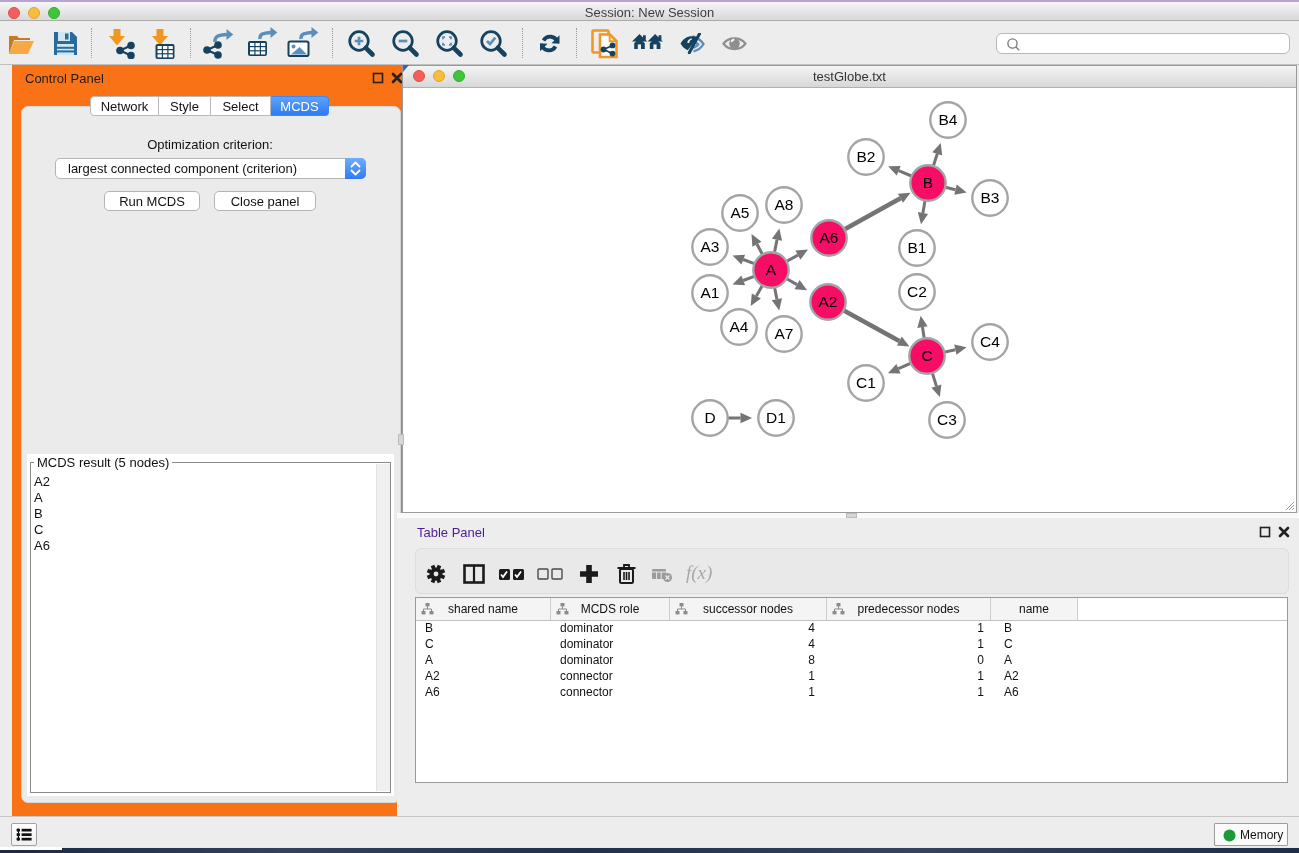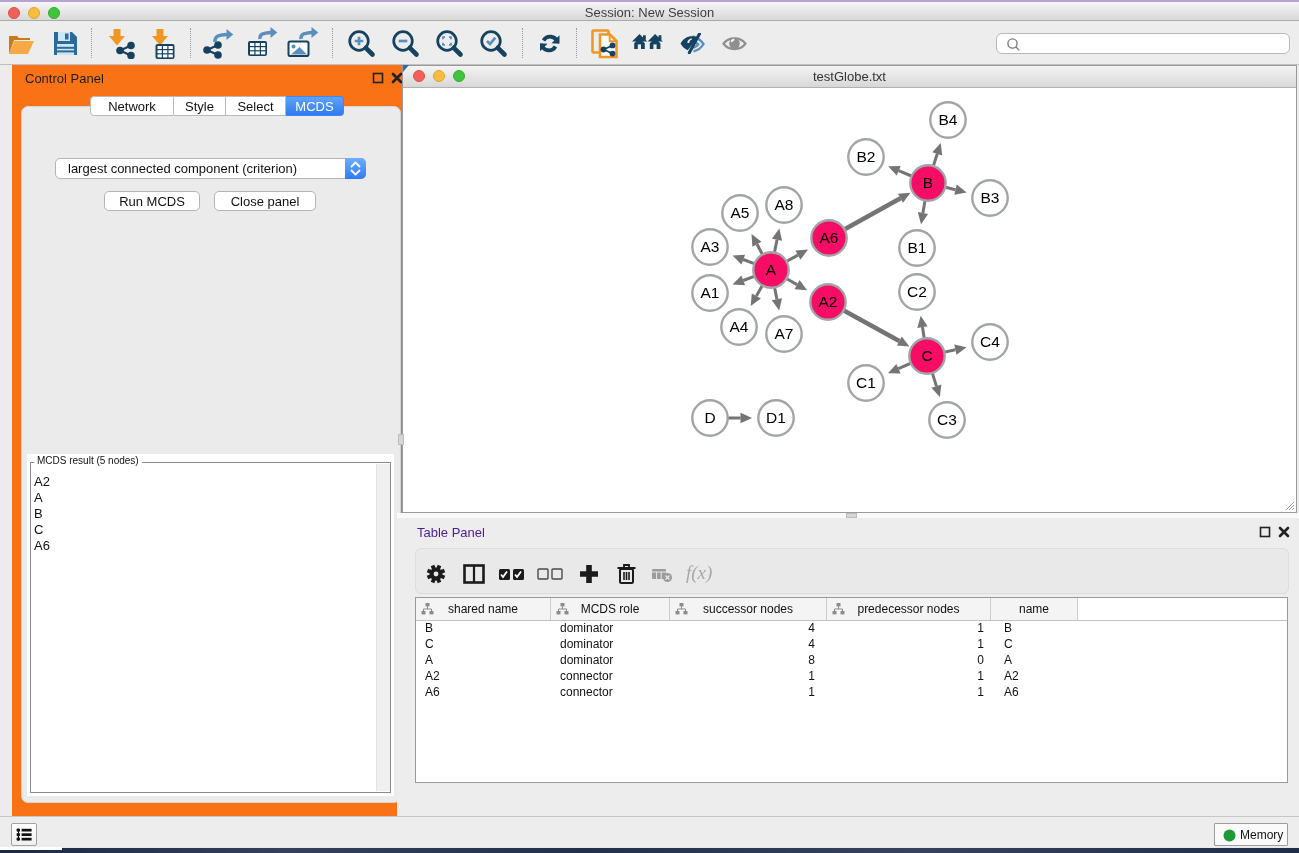--- a/index.html
+++ b/index.html
@@ -50,21 +50,21 @@
     border:1px solid #b4b4b4; border-radius:5px; font-size:13px; color:#111;
     text-align:center; padding-top:2px; }
   
   #mcdsbox { position:absolute; left:15px; top:389px; width:367px; height:342px;
     background:#fff; }
   #mcdsborder { position:absolute; left:3px; top:8px; right:3px; bottom:3px;
     border:1px solid #8a8a8a; }
   #mcdssb { position:absolute; right:4px; top:10px; width:14px; bottom:5px;
     background:#f0f0f0; border-left:1px solid #e3e3e3; }
   #mcdstitle { position:absolute; left:7px; top:1px; background:#fff;
-    padding:0 3px; font-size:10px; color:#111; }
+    padding:0 3px; font-size:13px; color:#111; }
   #mcdslist { position:absolute; left:7px; top:20px; font-size:13px; color:#111;
     line-height:16px; }
   
   #netwin { left:402px; top:65px; width:895px; height:448px;
     background:#fff; border:1px solid #9a9a9a; }
   #nettitle { position:absolute; left:0; top:0; width:893px; height:22px;
     background:linear-gradient(#f4f4f4,#d7d7d7); border-bottom:1px solid #b1b1b1; }
   #nettitle .title { position:absolute; left:0; right:0; top:3px; text-align:center;
     font-size:13px; color:#333; }
   
@@ -241,25 +241,26 @@
   </div>
 
   <div class="abs" id="cpanel">
     <div id="cphead">Control Panel</div>
     <svg class="winbtns" style="left:360px;" width="32" height="12" viewBox="0 0 32 12">
       <rect x="1.5" y="1.5" width="9" height="9" fill="none" stroke="#222" stroke-width="1.6"></rect>
       <path d="M21 2 L29 10 M29 2 L21 10" stroke="#222" stroke-width="2.6" stroke-linecap="round"></path>
     </svg>
     <div id="innerpanel"></div>
     <div class="tabrow" style="left:78px; top:31px;">
-      <div class="tab first" style="width:84px;">Network</div>
+      <div class="tab first" style="width:69px;">Network</div>
       <div class="tab" style="width:52px;">Style</div>
       <div class="tab" style="width:60px;">Select</div>
       <div class="tab last sel" style="width:58px;">MCDS</div>
     </div>
+    <div id="optlabel">Optimization criterion:</div>
     <div id="combo">
       <div class="ctext">largest connected component (criterion)</div>
       <div class="stepper">
         <svg width="21" height="21" viewBox="0 0 21 21">
           <path d="M6.5 8.5 L10.5 4.5 L14.5 8.5" fill="none" stroke="#fff" stroke-width="1.8" stroke-linecap="round" stroke-linejoin="round"></path>
           <path d="M6.5 12.5 L10.5 16.5 L14.5 12.5" fill="none" stroke="#fff" stroke-width="1.8" stroke-linecap="round" stroke-linejoin="round"></path>
         </svg>
       </div>
     </div>
     <div class="btn" style="left:92px; top:126px; width:96px;">Run MCDS</div>

